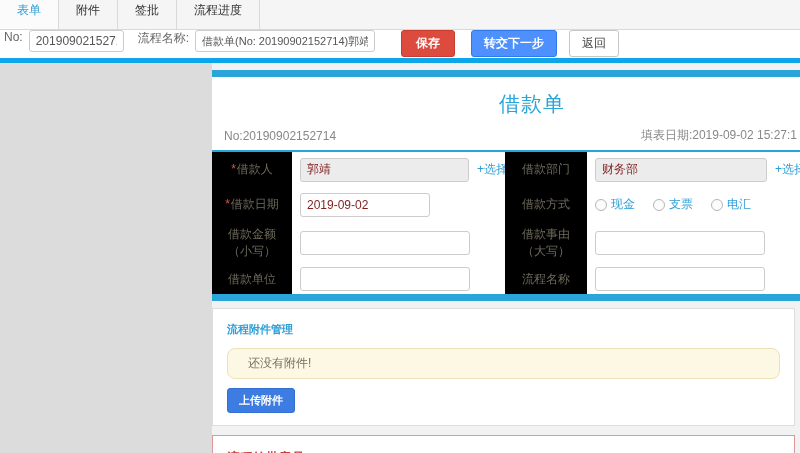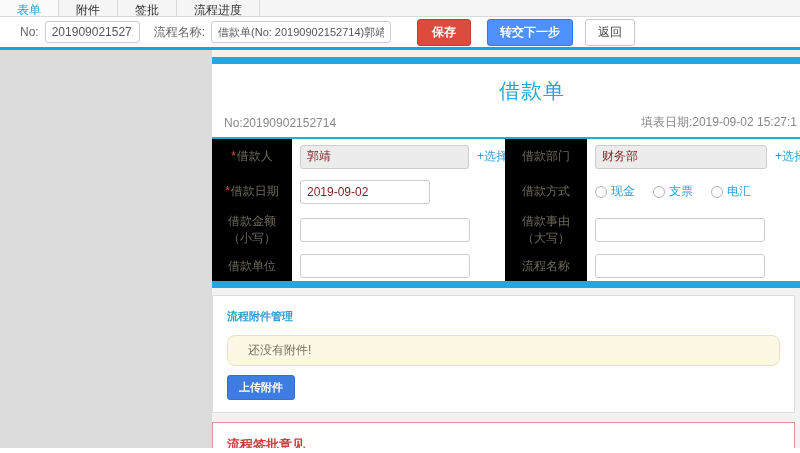--- a/index.html
+++ b/index.html
@@ -1,28 +1,28 @@
 <!DOCTYPE html>
 <html><head>
 <meta charset="utf-8">
 <style>
   * { margin:0; padding:0; box-sizing:border-box; }
   html,body { width:800px; height:453px; overflow:hidden; background:#fff;
     font-family:"Liberation Sans","DejaVu Sans",sans-serif; }
 
   
-  .tabbar { height:17px; background:#f5f5f5; border-bottom:1px solid #d9d9d9;
+  .tabbar { height:30px; background:#f5f5f5; border-bottom:1px solid #d9d9d9;
     display:flex; align-items:stretch; }
   .tab { padding:0 17px; font-size:12px; line-height:20px; color:#333;
     border-right:1px solid #d9d9d9; cursor:pointer; white-space:nowrap; }
   .tab.active { color:#2e9fd6; background:#fbfbfb; }
 
   
-  .toolbar { height:33px; background:#fff; border-bottom:3px solid #0ea5e9;
-    display:flex; align-items:center; padding-left:20px; font-size:12px; color:#666; }
+  .toolbar { height:33px; background:#fff; border-bottom:5px solid #0ea5e9;
+    display:flex; align-items:flex-start; padding-left:4px; font-size:12px; color:#666; }
   .toolbar input { height:22px; border:1px solid #ccc; border-radius:3px;
     padding:2px 6px; font-size:12px; color:#555; font-family:inherit; }
   .inp-no { width:95px; margin-left:6px; }
   .lbl-flow { margin-left:14px; }
   .inp-flow { width:180px; margin-left:6px; font-size:11px !important; }
   .btn { font-size:12px; border-radius:3px; cursor:pointer; font-family:inherit; }
   .btn-save { margin-left:26px; background:#dc4b3e; border:1px solid #c63d31;
     color:#fff; font-weight:bold; padding:4px 14px; }
   .btn-forward { margin-left:16px; background:#4d90fe; border:1px solid #3079ed;
     color:#fff; font-weight:bold; padding:4px 12px; }

